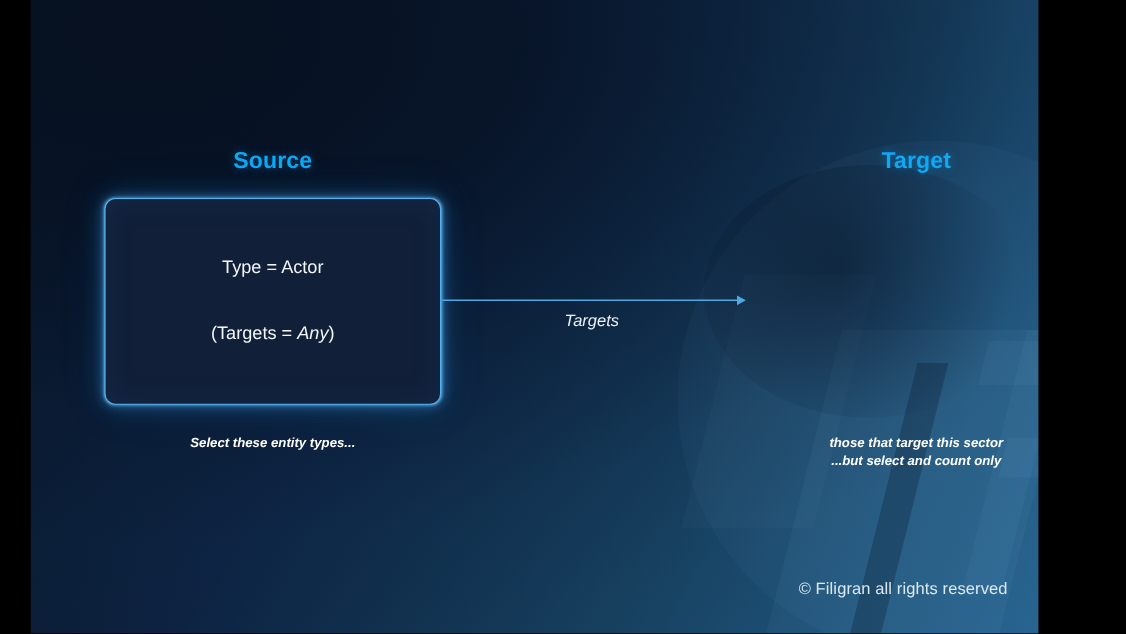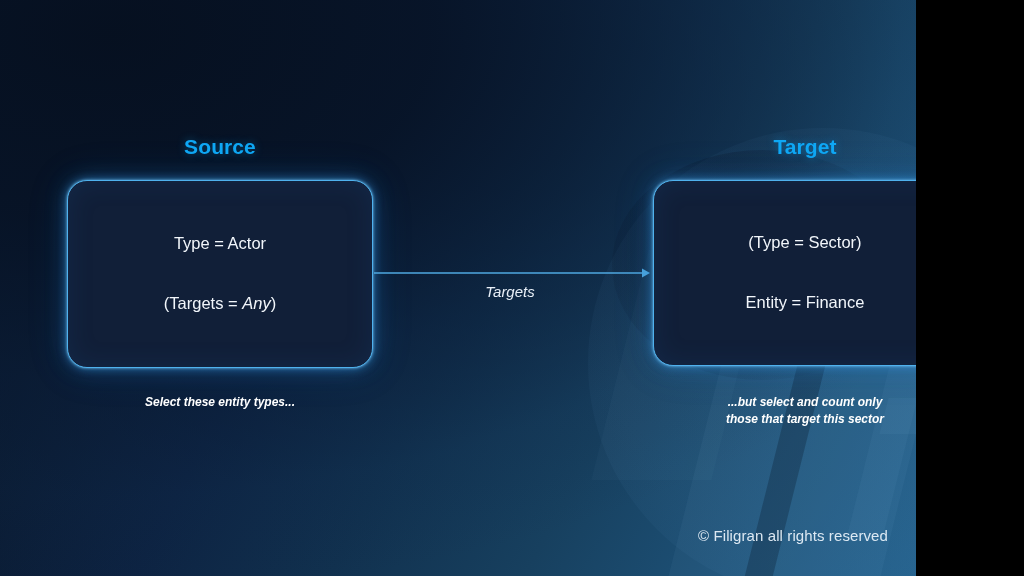--- a/index.html
+++ b/index.html
@@ -21,20 +21,21 @@
         rgba(14,40,72,0.18) 64%,
         rgba(0,0,0,0) 78%),
       linear-gradient(118deg,
         #081426 0%,
         #0a1a30 18%,
         #0d2342 36%,
         #11314f 52%,
         #17405f 68%,
         #1d5177 84%,
         #24618c 100%);
+    margin-left: 28px;
   }
 
   
   .wm-wrap {
     position: absolute;
     inset: 0;
     overflow: hidden;
     pointer-events: none;
   }
   .wm-disc {
@@ -82,21 +83,21 @@
     text-shadow: 0 0 9px rgba(15,168,245,0.40);
   }
   #src-title { left: 67px;  top: 135px; width: 306px; }
   #tgt-title { left: 653px; top: 135px; width: 304px; }
 
   
   .node-box {
     position: absolute;
     box-sizing: border-box;
     border: 1.6px solid #4fb2ee;
-    border-radius: 20px;
+    border-radius: 10px;
     background: #111f38;
     box-shadow:
       0 0 3px rgba(120,200,250,0.85),
       0 0 10px rgba(60,160,230,0.55),
       0 0 22px rgba(40,135,215,0.32),
       0 0 40px rgba(30,110,190,0.18),
       inset 0 0 26px rgba(30,80,140,0.20);
     display: flex;
     flex-direction: column;
     align-items: center;
@@ -187,25 +188,21 @@
 
   <svg id="connector" viewBox="0 0 290 32" width="290" height="32">
     <line x1="4" y1="15" x2="272" y2="15" stroke="#4fa8e0" stroke-width="1.3"></line>
     <path d="M 272 10.6 L 280 15 L 272 19.4 Z" fill="#4fa8e0"></path>
   </svg>
 
   <div id="edge-label">Targets</div>
 
   <div class="col-title" id="tgt-title">Target</div>
 
-  <div class="node-box" id="tgt-box">
-    <div class="node-line first">(Type = Sector)</div>
-    <div class="node-line">Entity = Finance</div>
+
+  <div class="caption" id="tgt-caption">
+    <div>those that target this sector</div>
+    <div>...but select and count only</div>
   </div>
 
-  <div class="caption" id="tgt-caption">
-    <div>...but select and count only</div>
-    <div>those that target this sector</div>
-  </div>
-
   <div id="footer">© Filigran all rights reserved</div>
 
 </div>
 
 </body></html>

